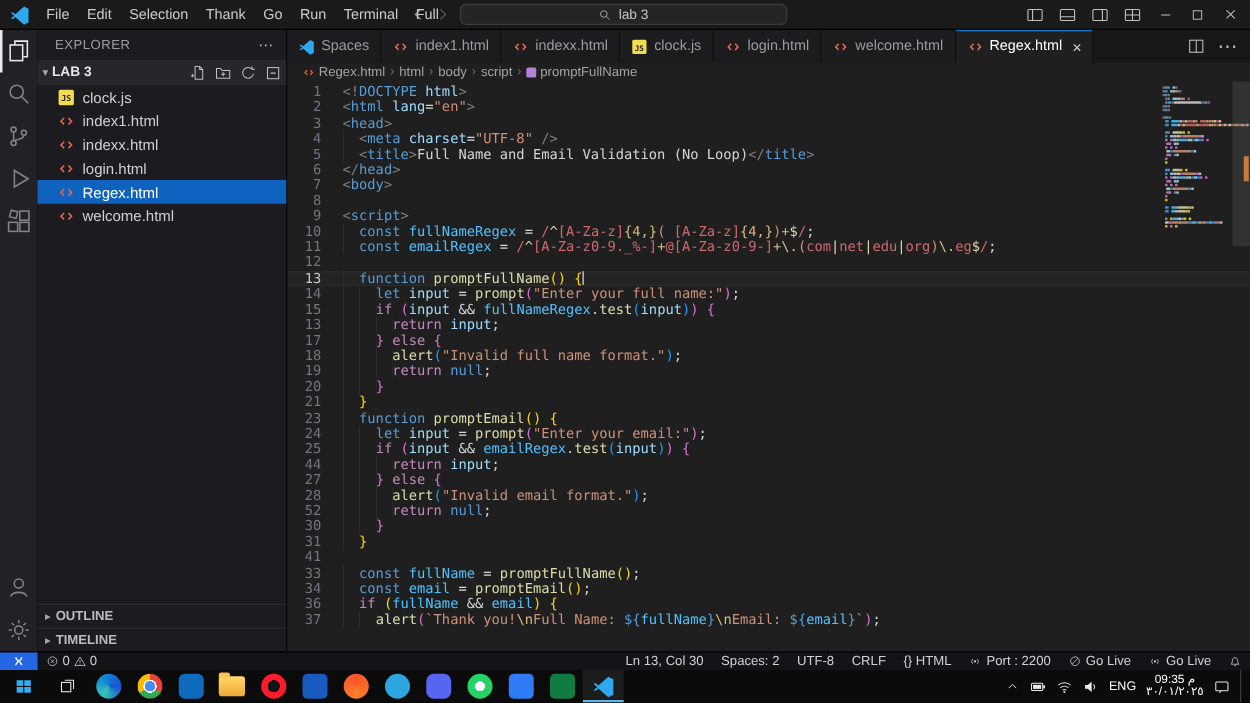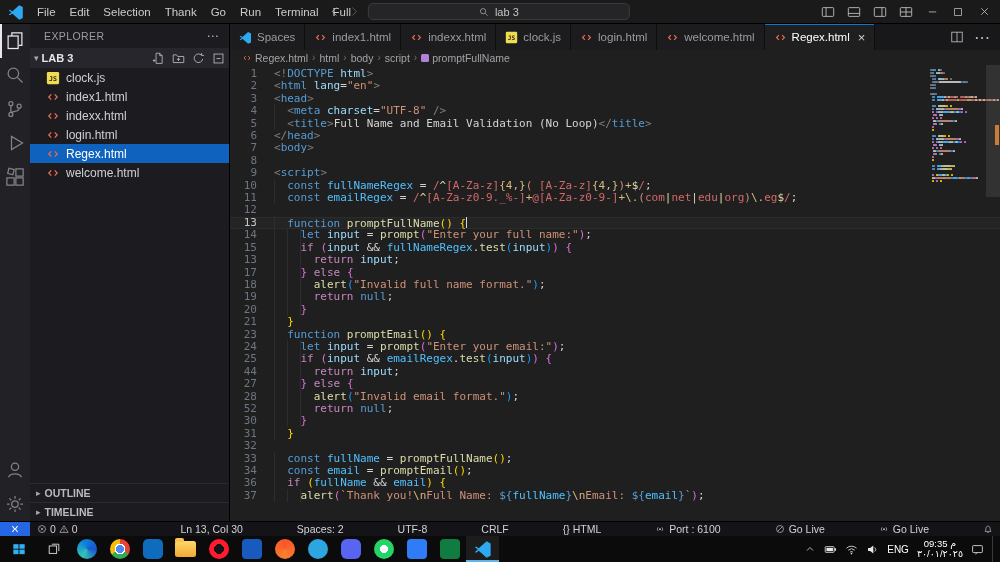--- a/index.html
+++ b/index.html
@@ -77,21 +77,21 @@
   .vscrollbar{position:absolute;top:0;right:0;width:14px;height:100%;}
   .vthumb{width:100%;height:132px;background:rgba(120,120,120,.22);}
   .ruler-mark{position:absolute;top:60px;right:1px;width:4px;height:20px;background:#c97b3a;}
 
   
   .statusbar{height:15px;background:#131318;display:flex;align-items:stretch;color:#d2d2d6;
     font-size:10.5px;flex:none;border-top:1px solid #000;}
   .remote{width:30px;background:#2567e3;color:#fff;display:flex;align-items:center;justify-content:center;flex:none;}
   .problems{display:flex;align-items:center;gap:3px;padding:0 7px;}
   .status-right{margin-left:auto;display:flex;align-items:center;}
-  .status-item{display:flex;align-items:center;gap:4px;padding:0 7px;height:100%;margin-left:40px;}
+  .status-item{display:flex;align-items:center;gap:4px;padding:0 7px;height:100%;}
 
   
   .taskbar{height:26px;background:#0b0b0c;display:flex;align-items:stretch;flex:none;}
   .start-btn{width:38px;display:flex;align-items:center;justify-content:center;}
   .win-search{width:188px;background:#f1f1f2;display:flex;align-items:center;gap:7px;padding:0 8px;color:#454545;}
   .win-search .ph{font-size:11px;color:#5c5c5c;flex:1;white-space:nowrap;overflow:hidden;}
   .tb-btn{width:32px;display:flex;align-items:center;justify-content:center;color:#e6e6e6;}
   .taskbar-apps{display:flex;align-items:stretch;}
   .tb-app{width:33px;display:flex;align-items:center;justify-content:center;}
   .tb-app.active{background:rgba(255,255,255,.07);box-shadow:inset 0 -2px 0 #61b3e8;}
@@ -565,21 +565,21 @@
             <div class="code-line"><span class="gutter">21</span><span class="line-content"><span class="indent" style="color: rgb(212, 212, 212);">  </span><span style="color: rgb(255, 215, 0);">}</span></span></div>
             <div class="code-line"><span class="gutter">23</span><span class="line-content"><span class="indent" style="color: rgb(212, 212, 212);">  </span><span style="color: rgb(86, 156, 214);">function</span><span style="color: rgb(212, 212, 212);"> </span><span style="color: rgb(220, 220, 170);">promptEmail</span><span style="color: rgb(255, 215, 0);">()</span><span style="color: rgb(212, 212, 212);"> </span><span style="color: rgb(255, 215, 0);">{</span></span></div>
             <div class="code-line"><span class="gutter">24</span><span class="line-content"><span class="indent" style="color: rgb(212, 212, 212);">    </span><span style="color: rgb(86, 156, 214);">let</span><span style="color: rgb(212, 212, 212);"> </span><span style="color: rgb(156, 220, 254);">input</span><span style="color: rgb(212, 212, 212);"> = </span><span style="color: rgb(220, 220, 170);">prompt</span><span style="color: rgb(218, 112, 214);">(</span><span style="color: rgb(206, 145, 120);">"Enter your email:"</span><span style="color: rgb(218, 112, 214);">)</span><span style="color: rgb(212, 212, 212);">;</span></span></div>
             <div class="code-line"><span class="gutter">25</span><span class="line-content"><span class="indent" style="color: rgb(212, 212, 212);">    </span><span style="color: rgb(197, 134, 192);">if</span><span style="color: rgb(212, 212, 212);"> </span><span style="color: rgb(218, 112, 214);">(</span><span style="color: rgb(156, 220, 254);">input</span><span style="color: rgb(212, 212, 212);"> &amp;&amp; </span><span style="color: rgb(79, 193, 255);">emailRegex</span><span style="color: rgb(212, 212, 212);">.</span><span style="color: rgb(220, 220, 170);">test</span><span style="color: rgb(23, 159, 255);">(</span><span style="color: rgb(156, 220, 254);">input</span><span style="color: rgb(23, 159, 255);">)</span><span style="color: rgb(218, 112, 214);">)</span><span style="color: rgb(212, 212, 212);"> </span><span style="color: rgb(218, 112, 214);">{</span></span></div>
             <div class="code-line"><span class="gutter">44</span><span class="line-content"><span class="indent" style="color: rgb(212, 212, 212);">      </span><span style="color: rgb(197, 134, 192);">return</span><span style="color: rgb(212, 212, 212);"> </span><span style="color: rgb(156, 220, 254);">input</span><span style="color: rgb(212, 212, 212);">;</span></span></div>
             <div class="code-line"><span class="gutter">27</span><span class="line-content"><span class="indent" style="color: rgb(212, 212, 212);">    </span><span style="color: rgb(218, 112, 214);">}</span><span style="color: rgb(212, 212, 212);"> </span><span style="color: rgb(197, 134, 192);">else</span><span style="color: rgb(212, 212, 212);"> </span><span style="color: rgb(218, 112, 214);">{</span></span></div>
             <div class="code-line"><span class="gutter">28</span><span class="line-content"><span class="indent" style="color: rgb(212, 212, 212);">      </span><span style="color: rgb(220, 220, 170);">alert</span><span style="color: rgb(23, 159, 255);">(</span><span style="color: rgb(206, 145, 120);">"Invalid email format."</span><span style="color: rgb(23, 159, 255);">)</span><span style="color: rgb(212, 212, 212);">;</span></span></div>
             <div class="code-line"><span class="gutter">52</span><span class="line-content"><span class="indent" style="color: rgb(212, 212, 212);">      </span><span style="color: rgb(197, 134, 192);">return</span><span style="color: rgb(212, 212, 212);"> </span><span style="color: rgb(86, 156, 214);">null</span><span style="color: rgb(212, 212, 212);">;</span></span></div>
             <div class="code-line"><span class="gutter">30</span><span class="line-content"><span class="indent" style="color: rgb(212, 212, 212);">    </span><span style="color: rgb(218, 112, 214);">}</span></span></div>
             <div class="code-line"><span class="gutter">31</span><span class="line-content"><span class="indent" style="color: rgb(212, 212, 212);">  </span><span style="color: rgb(255, 215, 0);">}</span></span></div>
-            <div class="code-line"><span class="gutter">32</span><span class="line-content"></span></div>
+            <div class="code-line"><span class="gutter">41</span><span class="line-content"></span></div>
             <div class="code-line"><span class="gutter">33</span><span class="line-content"><span class="indent" style="color: rgb(212, 212, 212);">  </span><span style="color: rgb(86, 156, 214);">const</span><span style="color: rgb(212, 212, 212);"> </span><span style="color: rgb(79, 193, 255);">fullName</span><span style="color: rgb(212, 212, 212);"> = </span><span style="color: rgb(220, 220, 170);">promptFullName</span><span style="color: rgb(255, 215, 0);">()</span><span style="color: rgb(212, 212, 212);">;</span></span></div>
             <div class="code-line"><span class="gutter">34</span><span class="line-content"><span class="indent" style="color: rgb(212, 212, 212);">  </span><span style="color: rgb(86, 156, 214);">const</span><span style="color: rgb(212, 212, 212);"> </span><span style="color: rgb(79, 193, 255);">email</span><span style="color: rgb(212, 212, 212);"> = </span><span style="color: rgb(220, 220, 170);">promptEmail</span><span style="color: rgb(255, 215, 0);">()</span><span style="color: rgb(212, 212, 212);">;</span></span></div>
             <div class="code-line"><span class="gutter">36</span><span class="line-content"><span class="indent" style="color: rgb(212, 212, 212);">  </span><span style="color: rgb(197, 134, 192);">if</span><span style="color: rgb(212, 212, 212);"> </span><span style="color: rgb(255, 215, 0);">(</span><span style="color: rgb(79, 193, 255);">fullName</span><span style="color: rgb(212, 212, 212);"> &amp;&amp; </span><span style="color: rgb(79, 193, 255);">email</span><span style="color: rgb(255, 215, 0);">)</span><span style="color: rgb(212, 212, 212);"> </span><span style="color: rgb(255, 215, 0);">{</span></span></div>
             <div class="code-line"><span class="gutter">37</span><span class="line-content"><span class="indent" style="color: rgb(212, 212, 212);">    </span><span style="color: rgb(220, 220, 170);">alert</span><span style="color: rgb(218, 112, 214);">(</span><span style="color: rgb(206, 145, 120);">`Thank you!</span><span style="color: rgb(215, 186, 125);">\n</span><span style="color: rgb(206, 145, 120);">Full Name: </span><span style="color: rgb(86, 156, 214);">${</span><span style="color: rgb(79, 193, 255);">fullName</span><span style="color: rgb(86, 156, 214);">}</span><span style="color: rgb(215, 186, 125);">\n</span><span style="color: rgb(206, 145, 120);">Email: </span><span style="color: rgb(86, 156, 214);">${</span><span style="color: rgb(79, 193, 255);">email</span><span style="color: rgb(86, 156, 214);">}</span><span style="color: rgb(206, 145, 120);">`</span><span style="color: rgb(218, 112, 214);">)</span><span style="color: rgb(212, 212, 212);">;</span></span></div>
           </div>
         <div class="minimap" id="minimap">
             <div class="mm-line"><span style="width: 2px; background: rgb(128, 128, 128);"></span><span style="width: 3.85px; background: rgb(86, 156, 214);"></span><span style="width: 2px; background: transparent;"></span><span style="width: 2.2px; background: rgb(156, 220, 254);"></span><span style="width: 2px; background: rgb(128, 128, 128);"></span></div>
             <div class="mm-line"><span style="width: 2px; background: rgb(128, 128, 128);"></span><span style="width: 2.2px; background: rgb(86, 156, 214);"></span><span style="width: 2px; background: transparent;"></span><span style="width: 2.2px; background: rgb(156, 220, 254);"></span><span style="width: 2px; background: rgb(212, 212, 212);"></span><span style="width: 2.2px; background: rgb(206, 145, 120);"></span><span style="width: 2px; background: rgb(128, 128, 128);"></span></div>
             <div class="mm-line"><span style="width: 2px; background: rgb(128, 128, 128);"></span><span style="width: 2.2px; background: rgb(86, 156, 214);"></span><span style="width: 2px; background: rgb(128, 128, 128);"></span></div>
             <div class="mm-line"><span style="width: 2px; background: transparent;"></span><span style="width: 2px; background: rgb(128, 128, 128);"></span><span style="width: 2.2px; background: rgb(86, 156, 214);"></span><span style="width: 2px; background: transparent;"></span><span style="width: 3.85px; background: rgb(156, 220, 254);"></span><span style="width: 2px; background: rgb(212, 212, 212);"></span><span style="width: 3.85px; background: rgb(206, 145, 120);"></span><span style="width: 2px; background: transparent;"></span><span style="width: 2px; background: rgb(128, 128, 128);"></span></div>
@@ -655,21 +655,21 @@
         <div class="status-item">
           <span>CRLF</span>
         </div>
         <div class="status-item">
           <span>{} HTML</span>
         </div>
         <div class="status-item">
           <svg class="ico ico10">
             <use href="#s-broadcast"></use>
           </svg>
-          <span>Port : 6100</span>
+          <span>Port : 2200</span>
         </div>
         <div class="status-item">
           <svg class="ico ico10">
             <use href="#s-slash"></use>
           </svg>
           <span>Go Live</span>
         </div>
         <div class="status-item">
           <svg class="ico ico10">
             <use href="#s-broadcast"></use>

